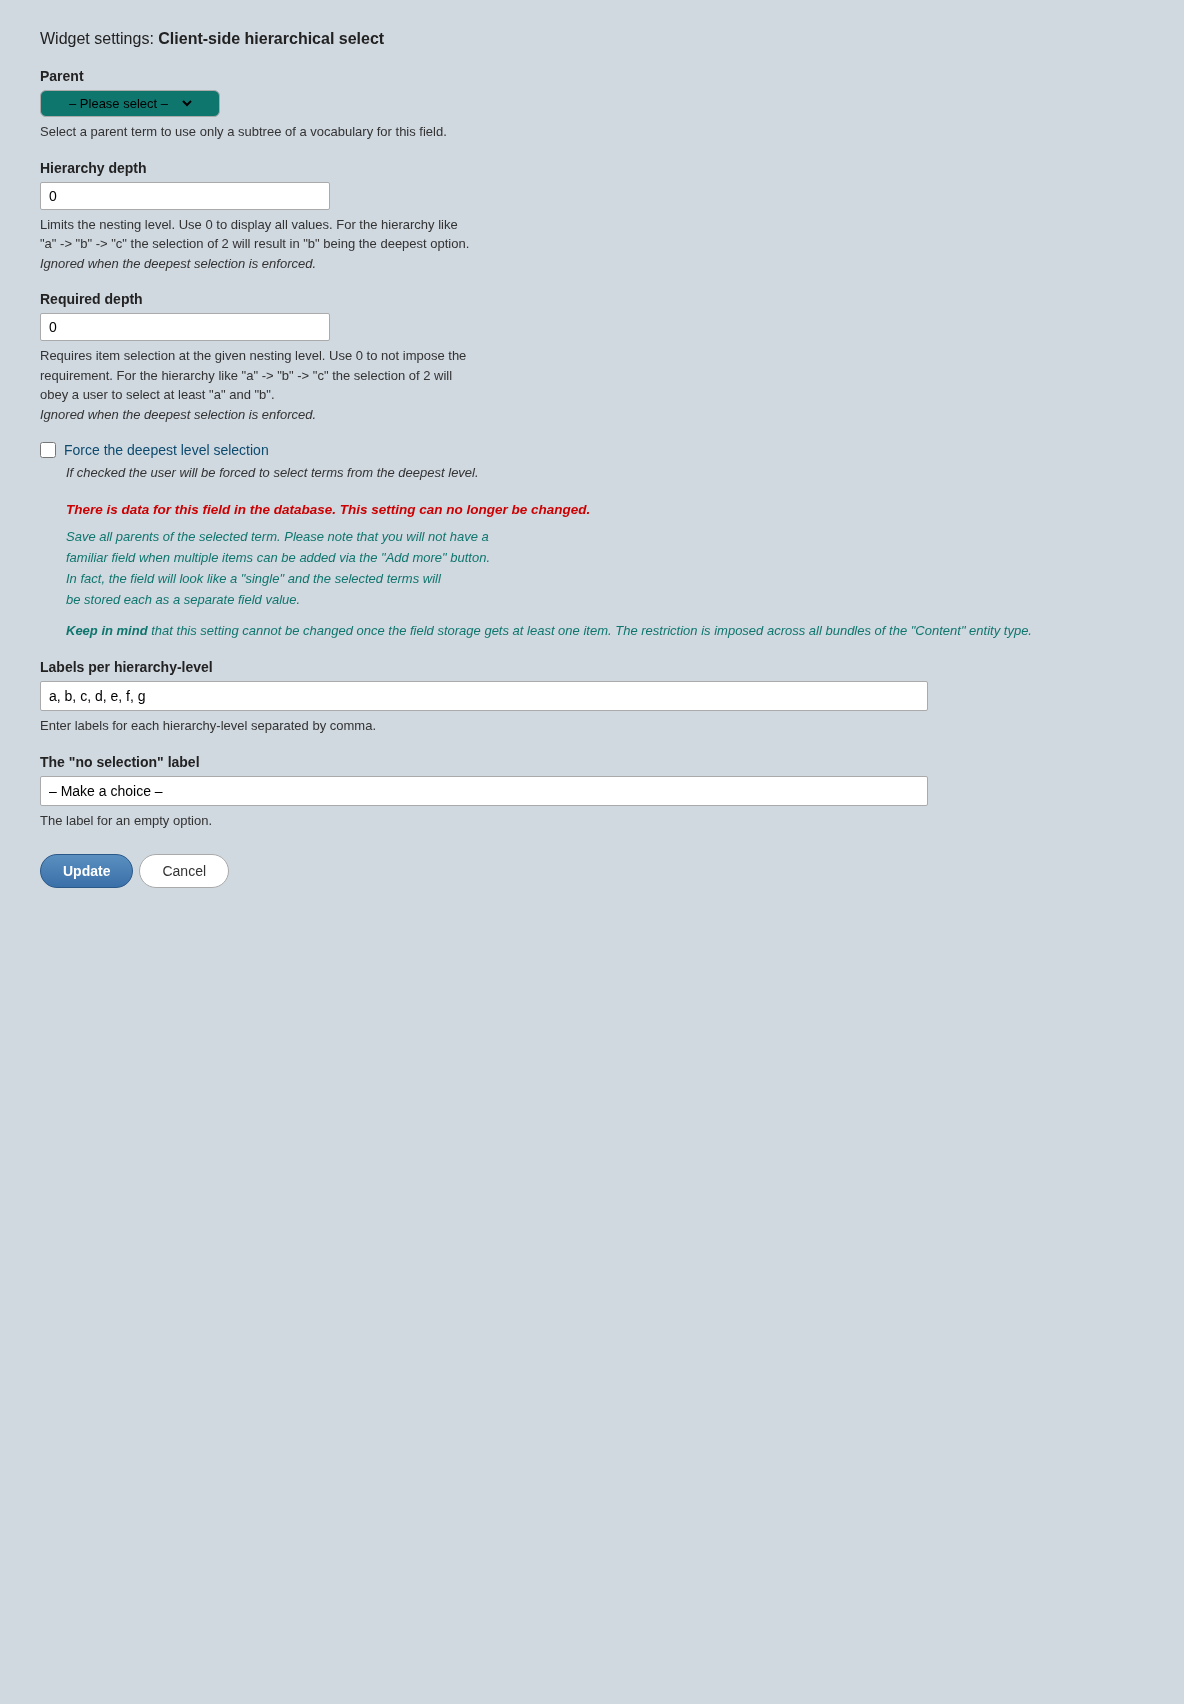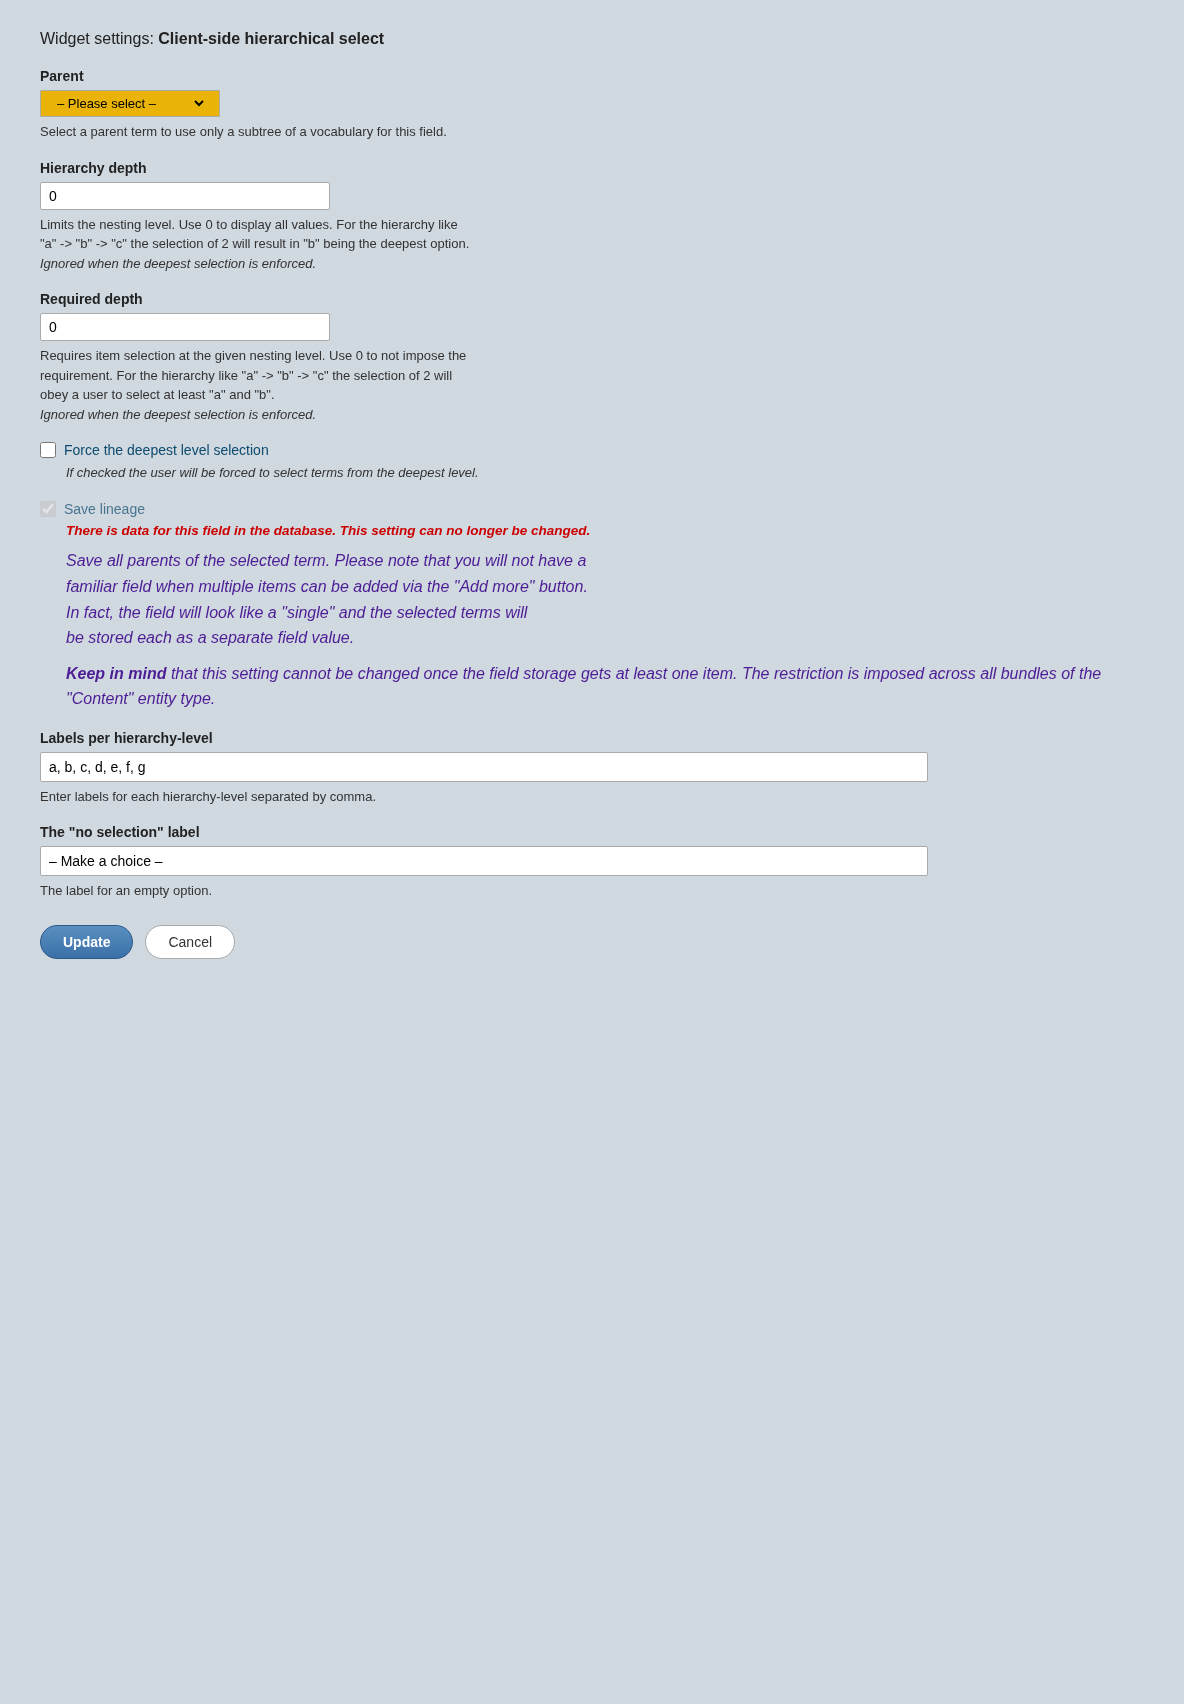--- a/index.html
+++ b/index.html
@@ -47,24 +47,24 @@
     }
 
     .field-description em {
       font-style: italic;
       margin-top: 14px;
     }
 
     .select-wrapper {
       display: inline-flex;
       align-items: center;
-      background: #eab308;
-      border: 1px solid #aaa;
-      border-radius: 1px;
-      padding: 4px 12px;
+      background: #0f766e;
+      border: 1px solid #aaa;
+      border-radius: 6px;
+      padding: 4px 24px;
       cursor: pointer;
       min-width: 180px;
       font-size: 13px;
     }
 
     .select-wrapper select {
       border: none;
       background: transparent;
       font-size: 13px;
       outline: none;
@@ -119,33 +119,33 @@
 
     .warning-text {
       color: #cc0000;
       font-weight: bold;
       font-size: 13.5px;
       margin-bottom: 8px;
       line-height: 1.4;
     }
 
     .info-text {
-      font-size: 16px;
-      color: #4c1d95;
+      font-size: 13px;
+      color: #0f766e;
       line-height: 1.6;
       margin-bottom: 10px;
     }
 
     .info-text strong {
       font-weight: bold;
     }
 
     .button-row {
       display: flex;
-      gap: 12px;
+      gap: 6px;
       margin-top: 24px;
     }
 
     .btn-update {
       background: linear-gradient(to bottom, #5a8fc0, #3a70a8);
       color: #fff;
       border: 1px solid #2a5888;
       border-radius: 20px;
       padding: 8px 22px;
       font-size: 14px;
@@ -213,24 +213,20 @@
   <div class="checkbox-row">
     <input type="checkbox" style="">
     <span class="checkbox-label">Force the deepest level selection</span>
   </div>
   <div class="indent-block">
     <p class="field-description">If checked the user will be forced to select terms from the deepest level.</p>
   </div>
 </div>
 
 <div class="section">
-  <div class="checkbox-row disabled-checkbox">
-    <input type="checkbox" checked="" disabled="" style="">
-    <span class="checkbox-label">Save lineage</span>
-  </div>
   <div class="indent-block">
     <p class="warning-text">There is data for this field in the database. This setting can no longer be changed.</p>
     <p class="info-text">
       <span>Save all parents of the selected term. Please note that you will not have a</span><br>
       <span>familiar field when multiple items can be added via the "Add more" button.</span><br>
       <span>In fact, the field will look like a "single" and the selected terms will</span><br>
       <span>be stored each as a separate field value.</span>
     </p>
     <p class="info-text">
       <strong>Keep in mind</strong><span> that this setting cannot be changed once the field storage gets at least one item. The restriction is imposed across all bundles of the "Content" entity type.</span>

